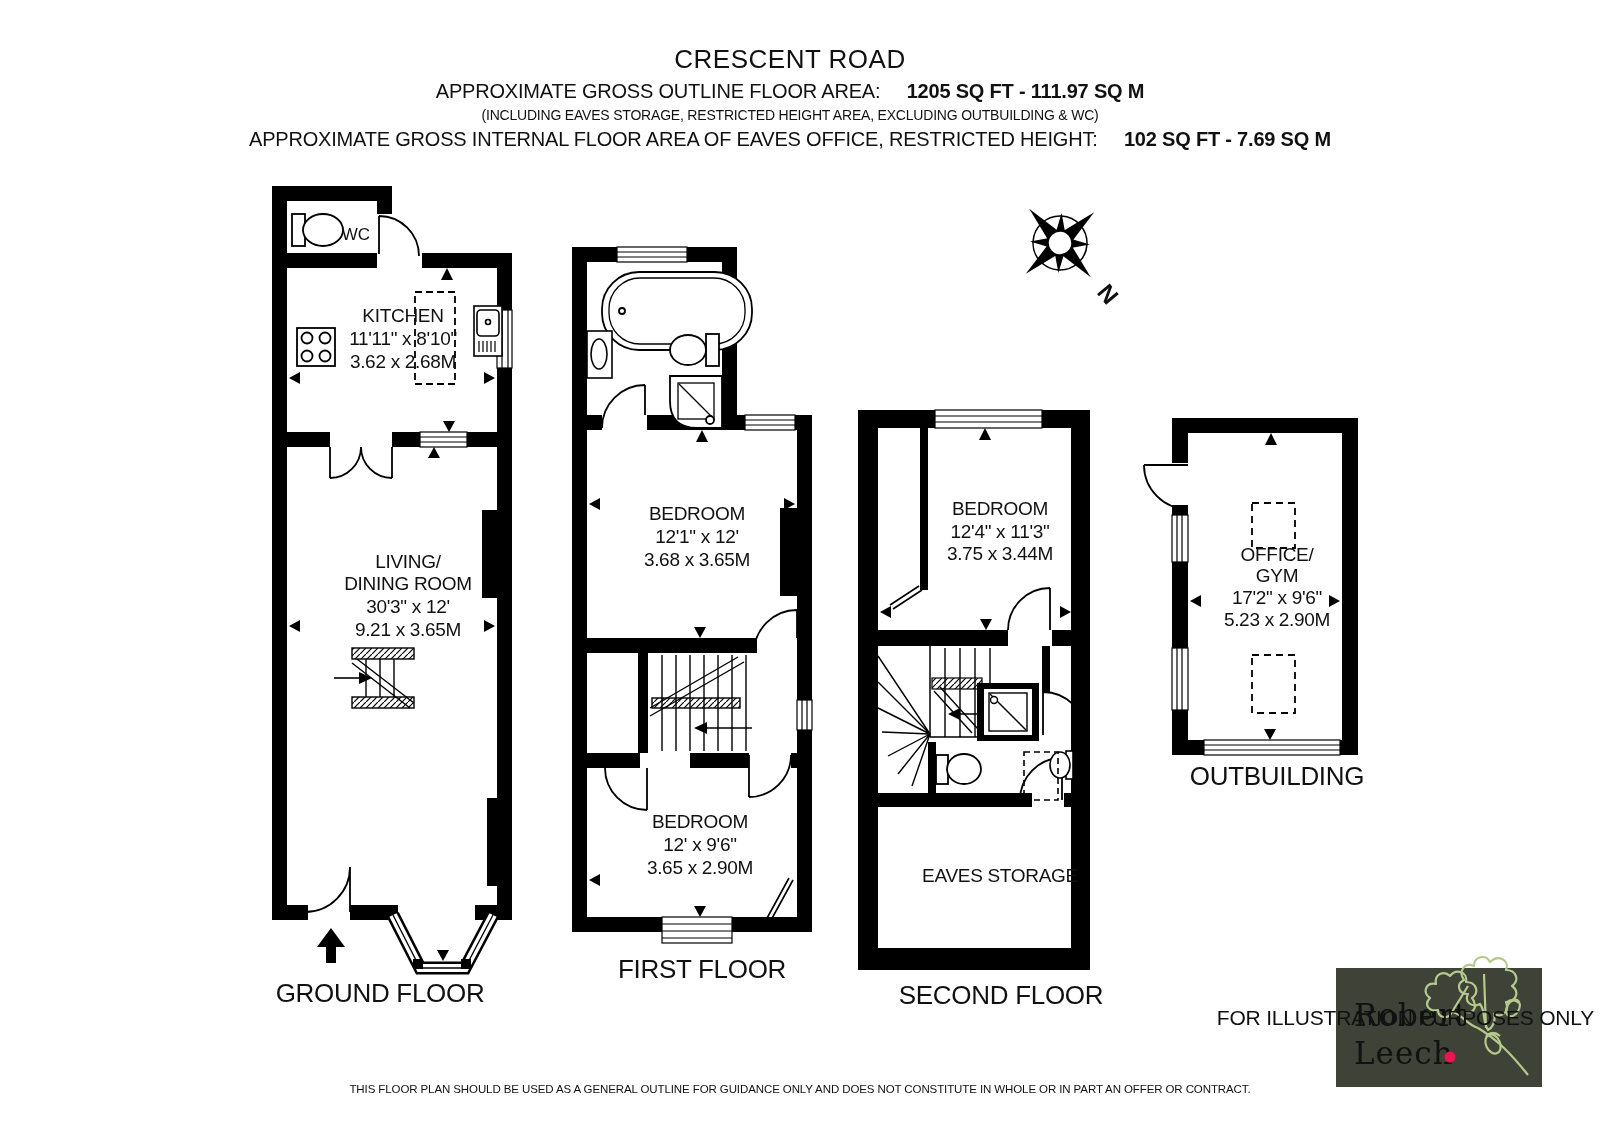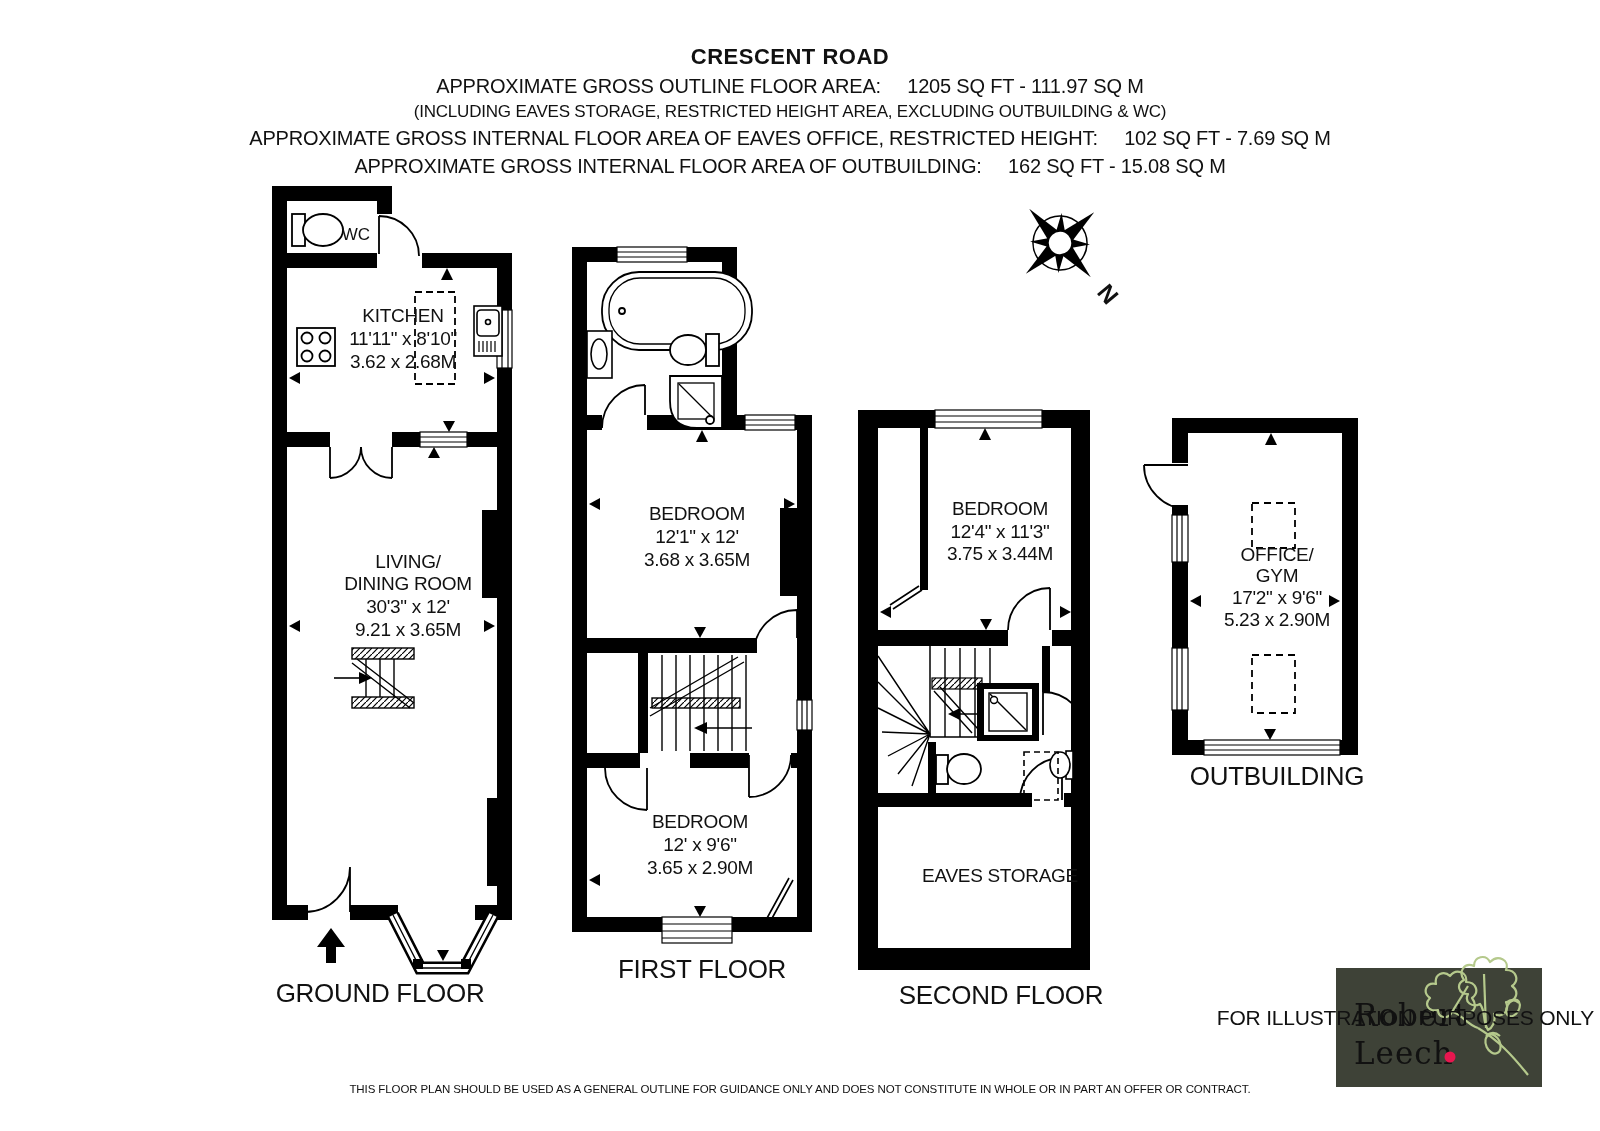--- a/index.html
+++ b/index.html
@@ -1,22 +1,22 @@
 <!DOCTYPE html>
 <html><head>
 <meta charset="utf-8">
 <style>
   html,body{margin:0;padding:0;background:#fff;}
   .page{position:relative;width:1600px;height:1131px;background:#fff;overflow:hidden;
         font-family:"Liberation Sans",sans-serif;color:#111;}
   .header{position:absolute;top:44px;left:0;width:1580px;text-align:center;}
-  .title{font-size:22px;font-weight:bold;letter-spacing:.5px;}
+  .title{font-size:26px;font-weight:normal;letter-spacing:.5px;}
   .hline{font-size:20px;margin-top:5px;letter-spacing:-.2px;}
-  .hline .val{font-weight:normal;margin-left:21px;}
-  .note{font-size:17px;margin-top:4px;}
+  .hline .val{font-weight:bold;margin-left:21px;}
+  .note{font-size:14px;margin-top:4px;}
   .plan{position:absolute;left:0;top:0;width:1600px;height:1131px;}
   .footer-illus{position:absolute;top:1006px;left:0;width:1594px;text-align:right;
                 font-size:21px;letter-spacing:-.2px;}
   .footer-disc{position:absolute;top:1082px;left:20px;width:1560px;text-align:center;
                font-size:11.5px;line-height:15.5px;letter-spacing:-.1px;}
   svg text{font-family:"Liberation Sans",sans-serif;fill:#111;}
   .room-name{font-size:19px;letter-spacing:-.3px;}
   .floor-label{font-size:26px;letter-spacing:-.3px;}
   .small-label{font-size:17px;}
   .logo-text{font-family:"DejaVu Serif",serif;font-size:31px;letter-spacing:1px;}
@@ -29,24 +29,20 @@
   <div class="header">
     <div class="title">CRESCENT ROAD</div>
     <div class="hline">
       <span>APPROXIMATE GROSS OUTLINE FLOOR AREA:</span>
       <span class="val">1205 SQ FT - 111.97 SQ M</span>
     </div>
     <div class="hline note">(INCLUDING EAVES STORAGE, RESTRICTED HEIGHT AREA, EXCLUDING OUTBUILDING &amp; WC)</div>
     <div class="hline">
       <span>APPROXIMATE GROSS INTERNAL FLOOR AREA OF EAVES OFFICE, RESTRICTED HEIGHT:</span>
       <span class="val">102 SQ FT - 7.69 SQ M</span>
-    </div>
-    <div class="hline">
-      <span>APPROXIMATE GROSS INTERNAL FLOOR AREA OF OUTBUILDING:</span>
-      <span class="val">162 SQ FT - 15.08 SQ M</span>
     </div>
   </div>
 
   <svg class="plan" viewBox="0 0 1600 1131">
     <defs>
       <pattern id="hatch" patternUnits="userSpaceOnUse" width="6" height="6">
         <path d="M0 6 L6 0" stroke="#000" stroke-width="1.2"></path>
       </pattern>
     </defs>
 

